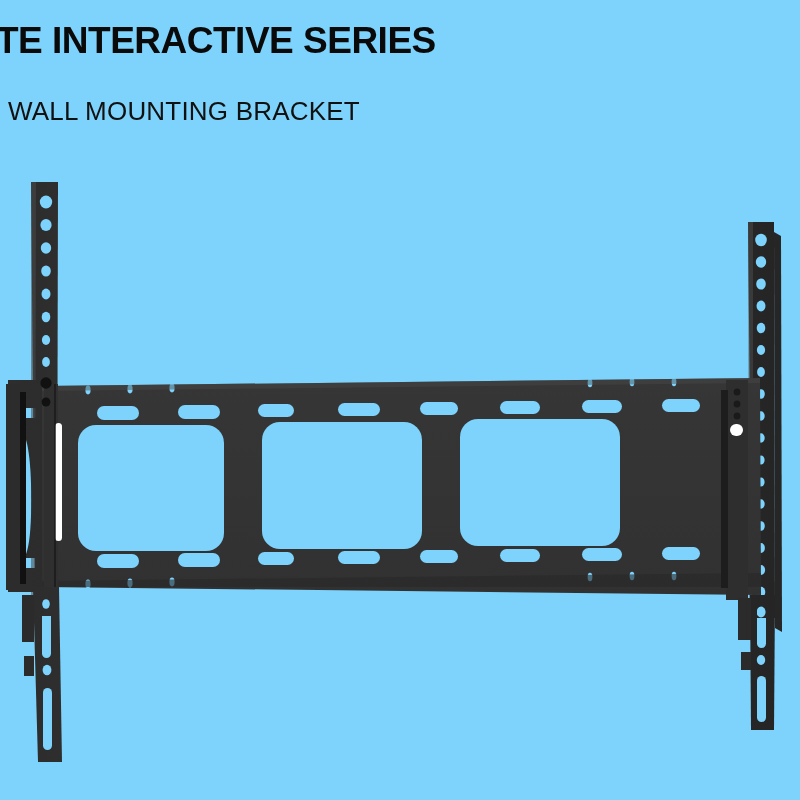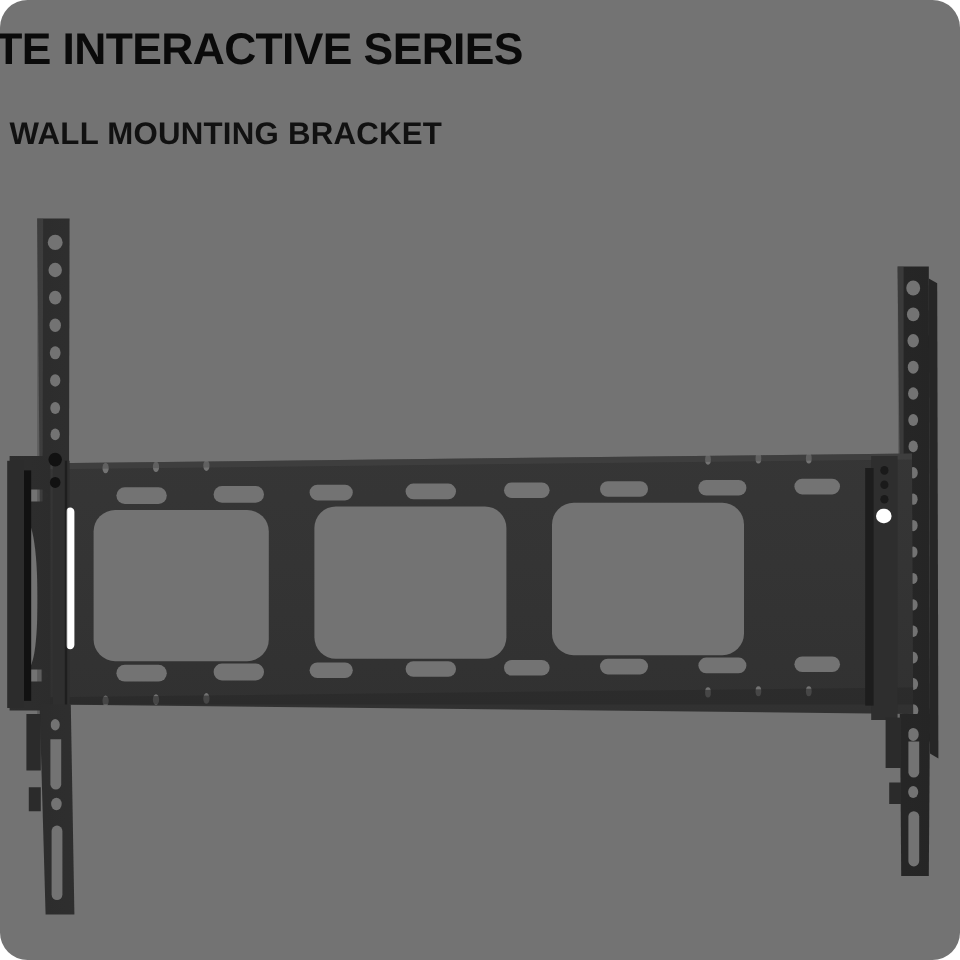--- a/index.html
+++ b/index.html
@@ -9,23 +9,22 @@
     background: #ffffff;
   }
   body {
     font-family: "Liberation Sans", sans-serif;
     -webkit-font-smoothing: antialiased;
   }
   #page {
     position: relative;
     width: 800px;
     height: 800px;
-    background: #737373;
+    background: #7dd3fc;
     overflow: hidden;
-    border-radius: 23px;
   }
 
   
   .header {
     position: absolute;
     left: 0;
     top: 0;
     width: 800px;
     padding: 0;
   }
@@ -39,21 +38,21 @@
     line-height: 1;
     color: #0a0a0a;
     white-space: nowrap;
     font-family: "Liberation Sans", sans-serif;
   }
   .subtitle {
     position: absolute;
     left: 8px;
     top: 98px;
     font-size: 26px;
-    font-weight: 700;
+    font-weight: 400;
     letter-spacing: 0.2px;
     line-height: 1;
     color: #111111;
     white-space: nowrap;
     font-family: "Liberation Sans", sans-serif;
   }
 
   
   .product-figure {
     position: absolute;

